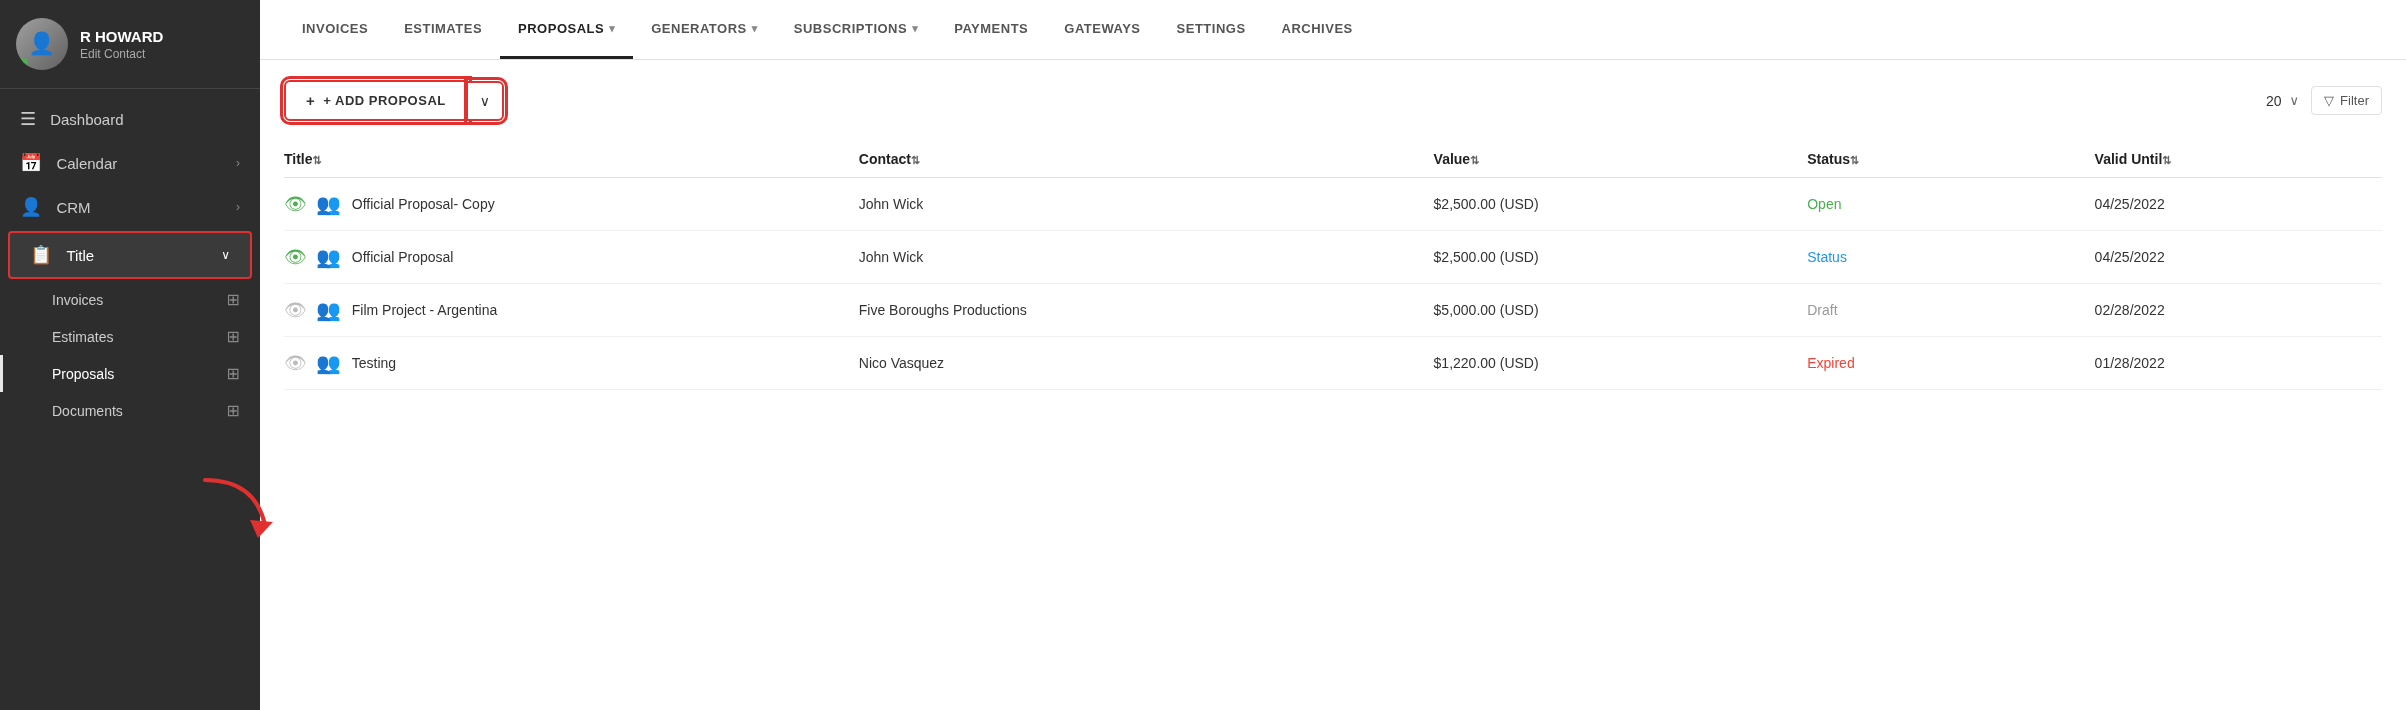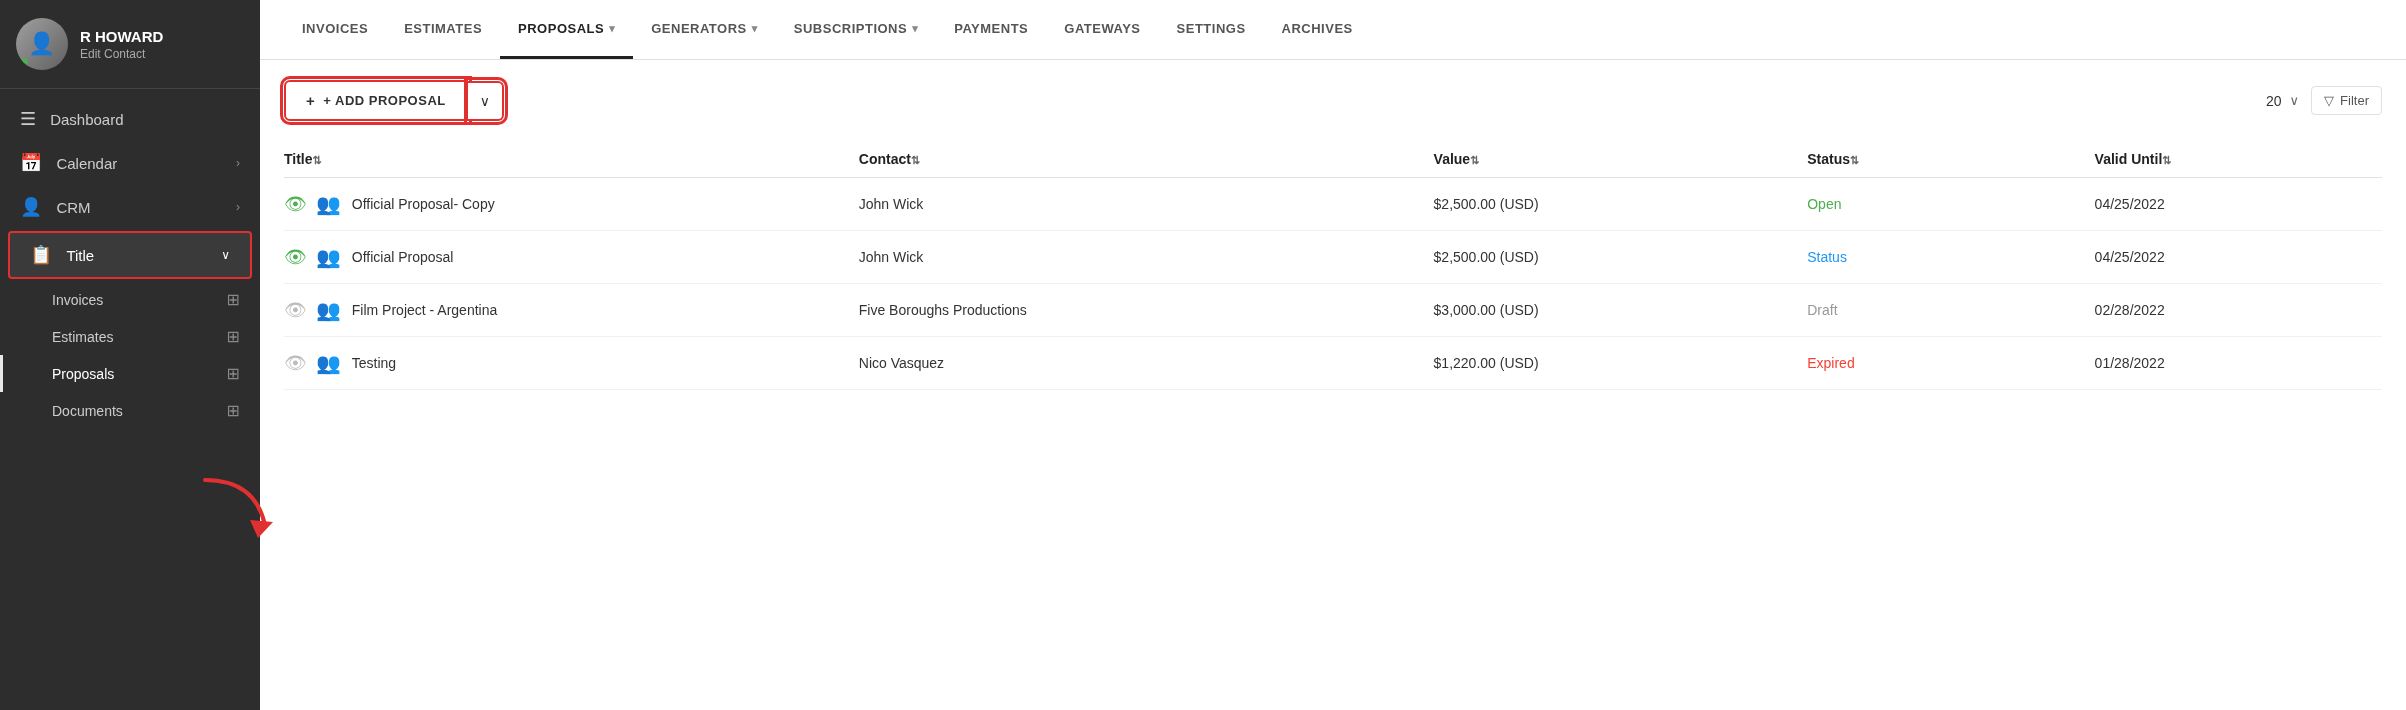--- a/index.html
+++ b/index.html
@@ -421,21 +421,21 @@
       <div class="table-row">
         <div class="cell">
           <span class="eye-icon-gray">👁</span>
           <span style="font-size:20px; color:#666;">👥</span>
           <span>Film Project - Argentina</span>
         </div>
         <div class="cell">
           <span>Five Boroughs Productions</span>
         </div>
         <div class="cell">
-          <span>$3,000.00 (USD)</span>
+          <span>$5,000.00 (USD)</span>
         </div>
         <div class="cell status-draft">
           <span>Draft</span>
         </div>
         <div class="cell">
           <span>02/28/2022</span>
         </div>
       </div>
 
       <div class="table-row">

